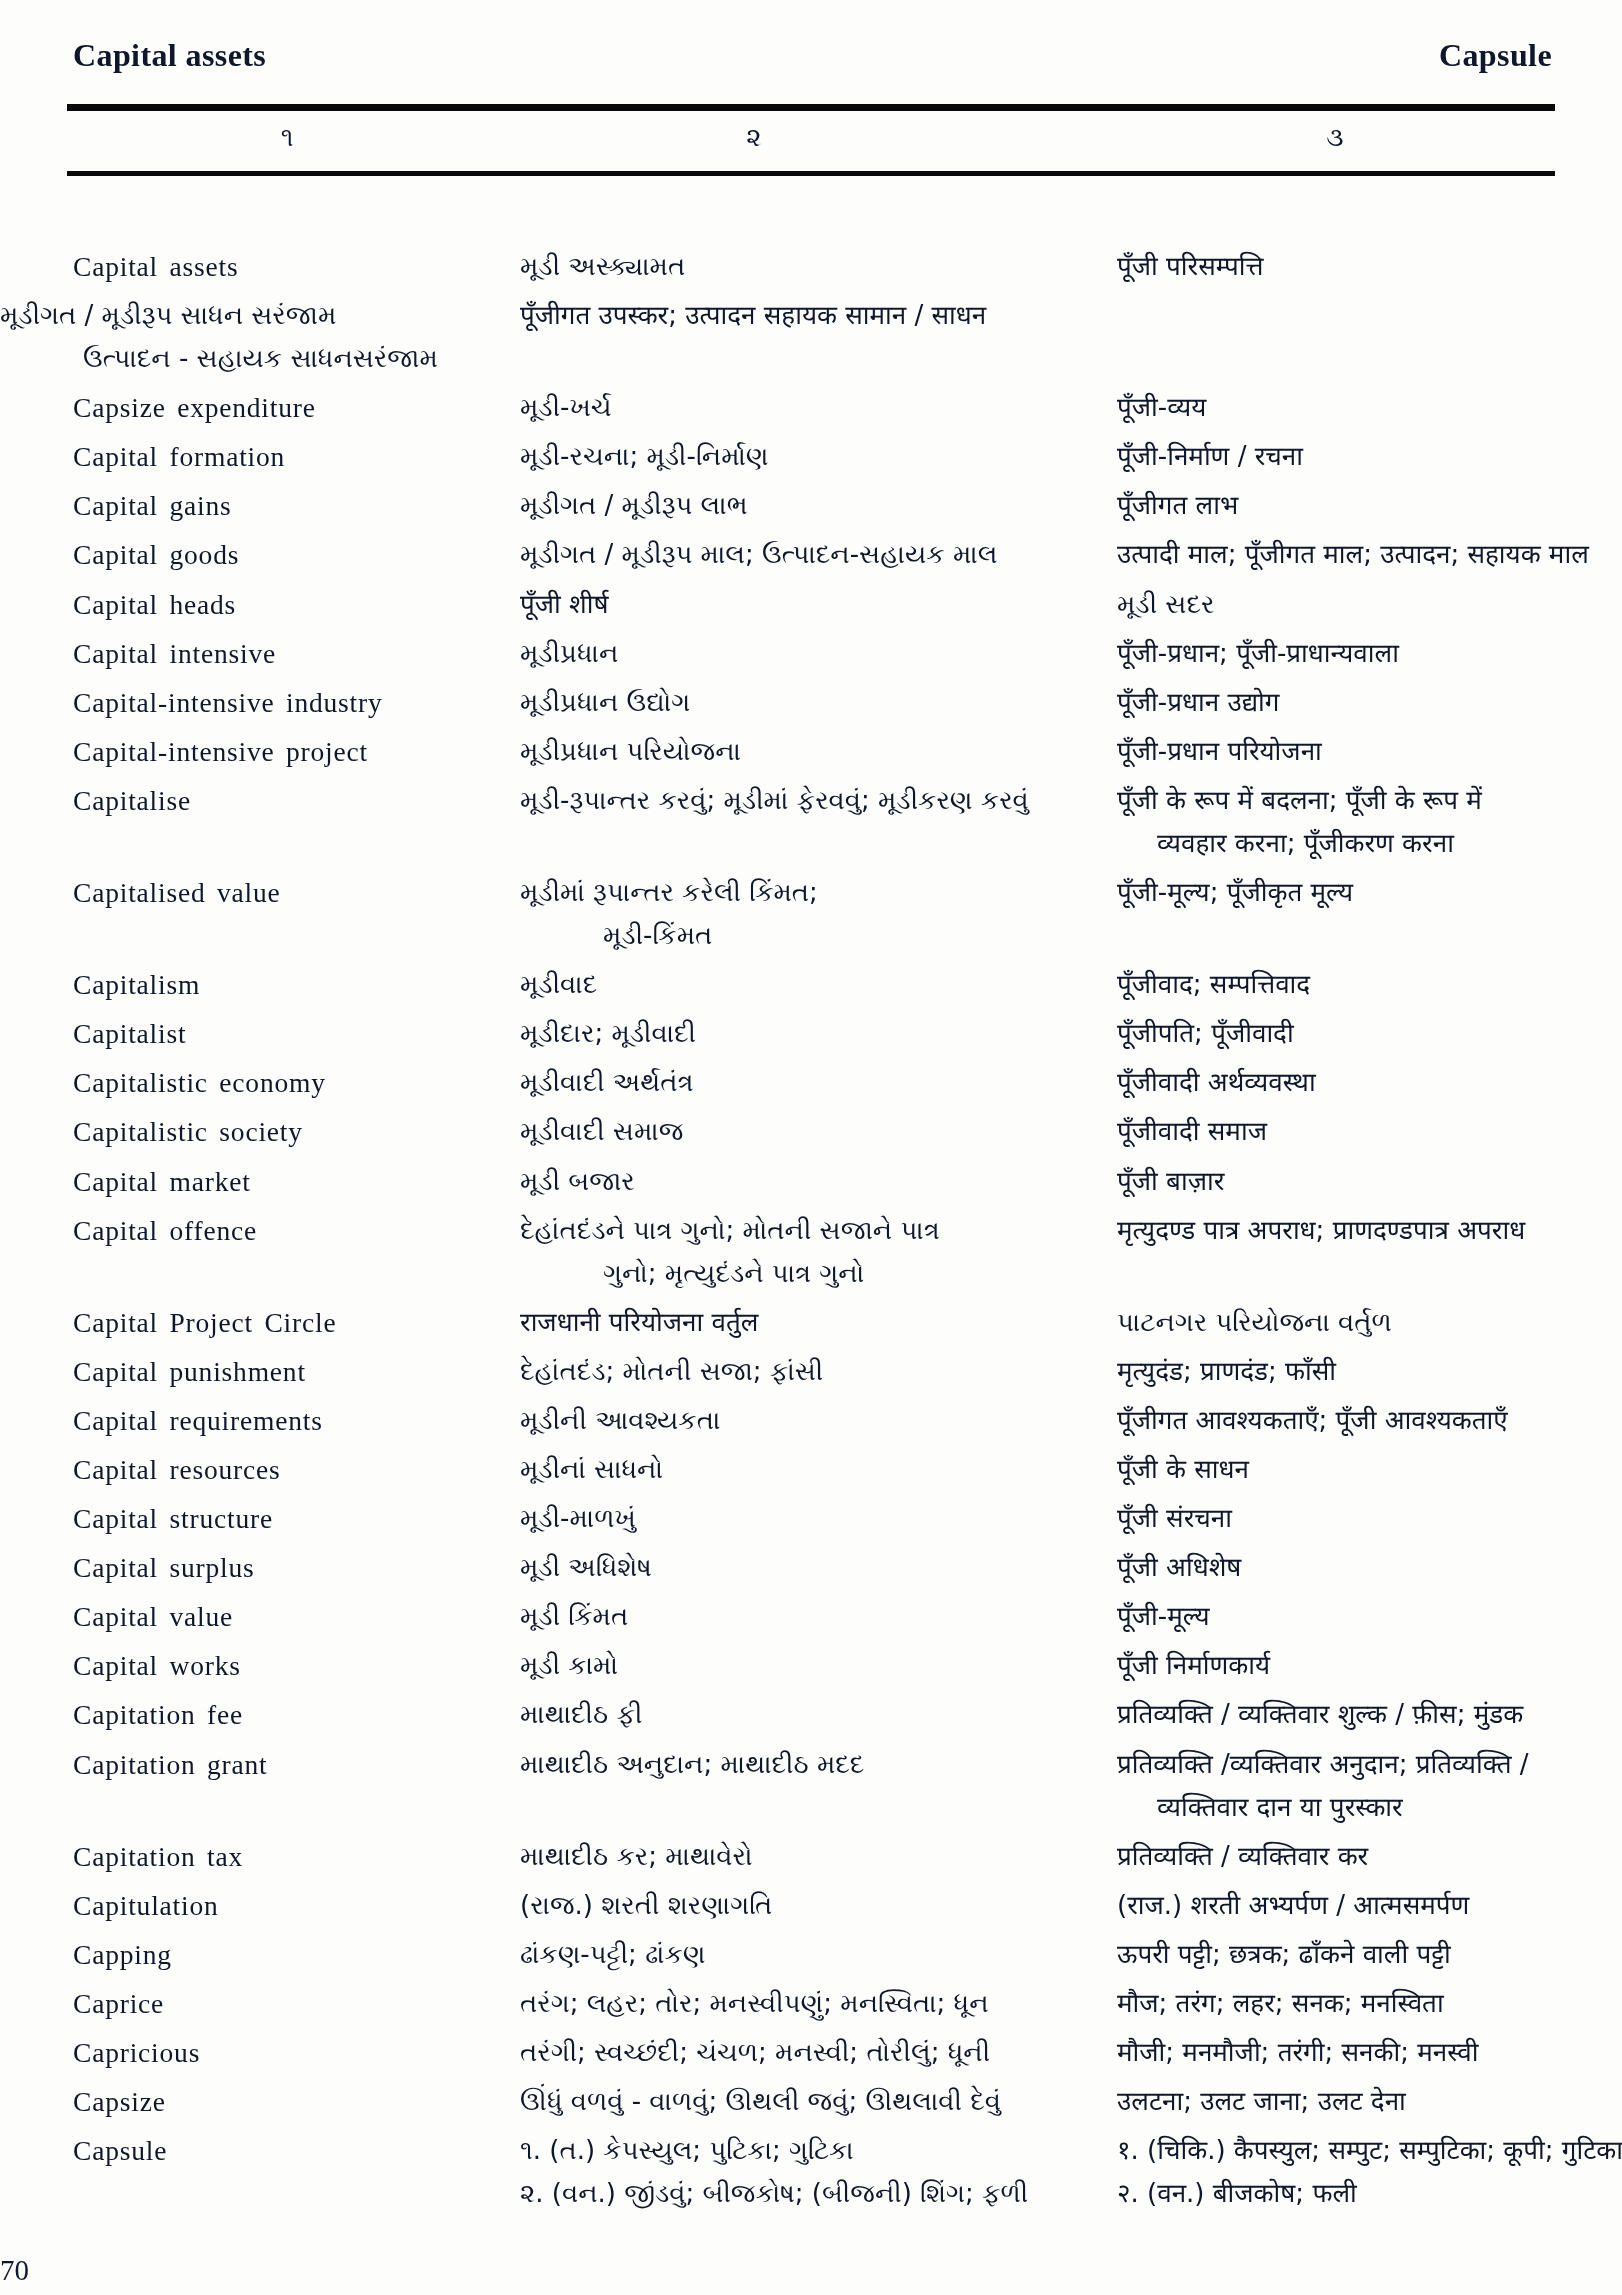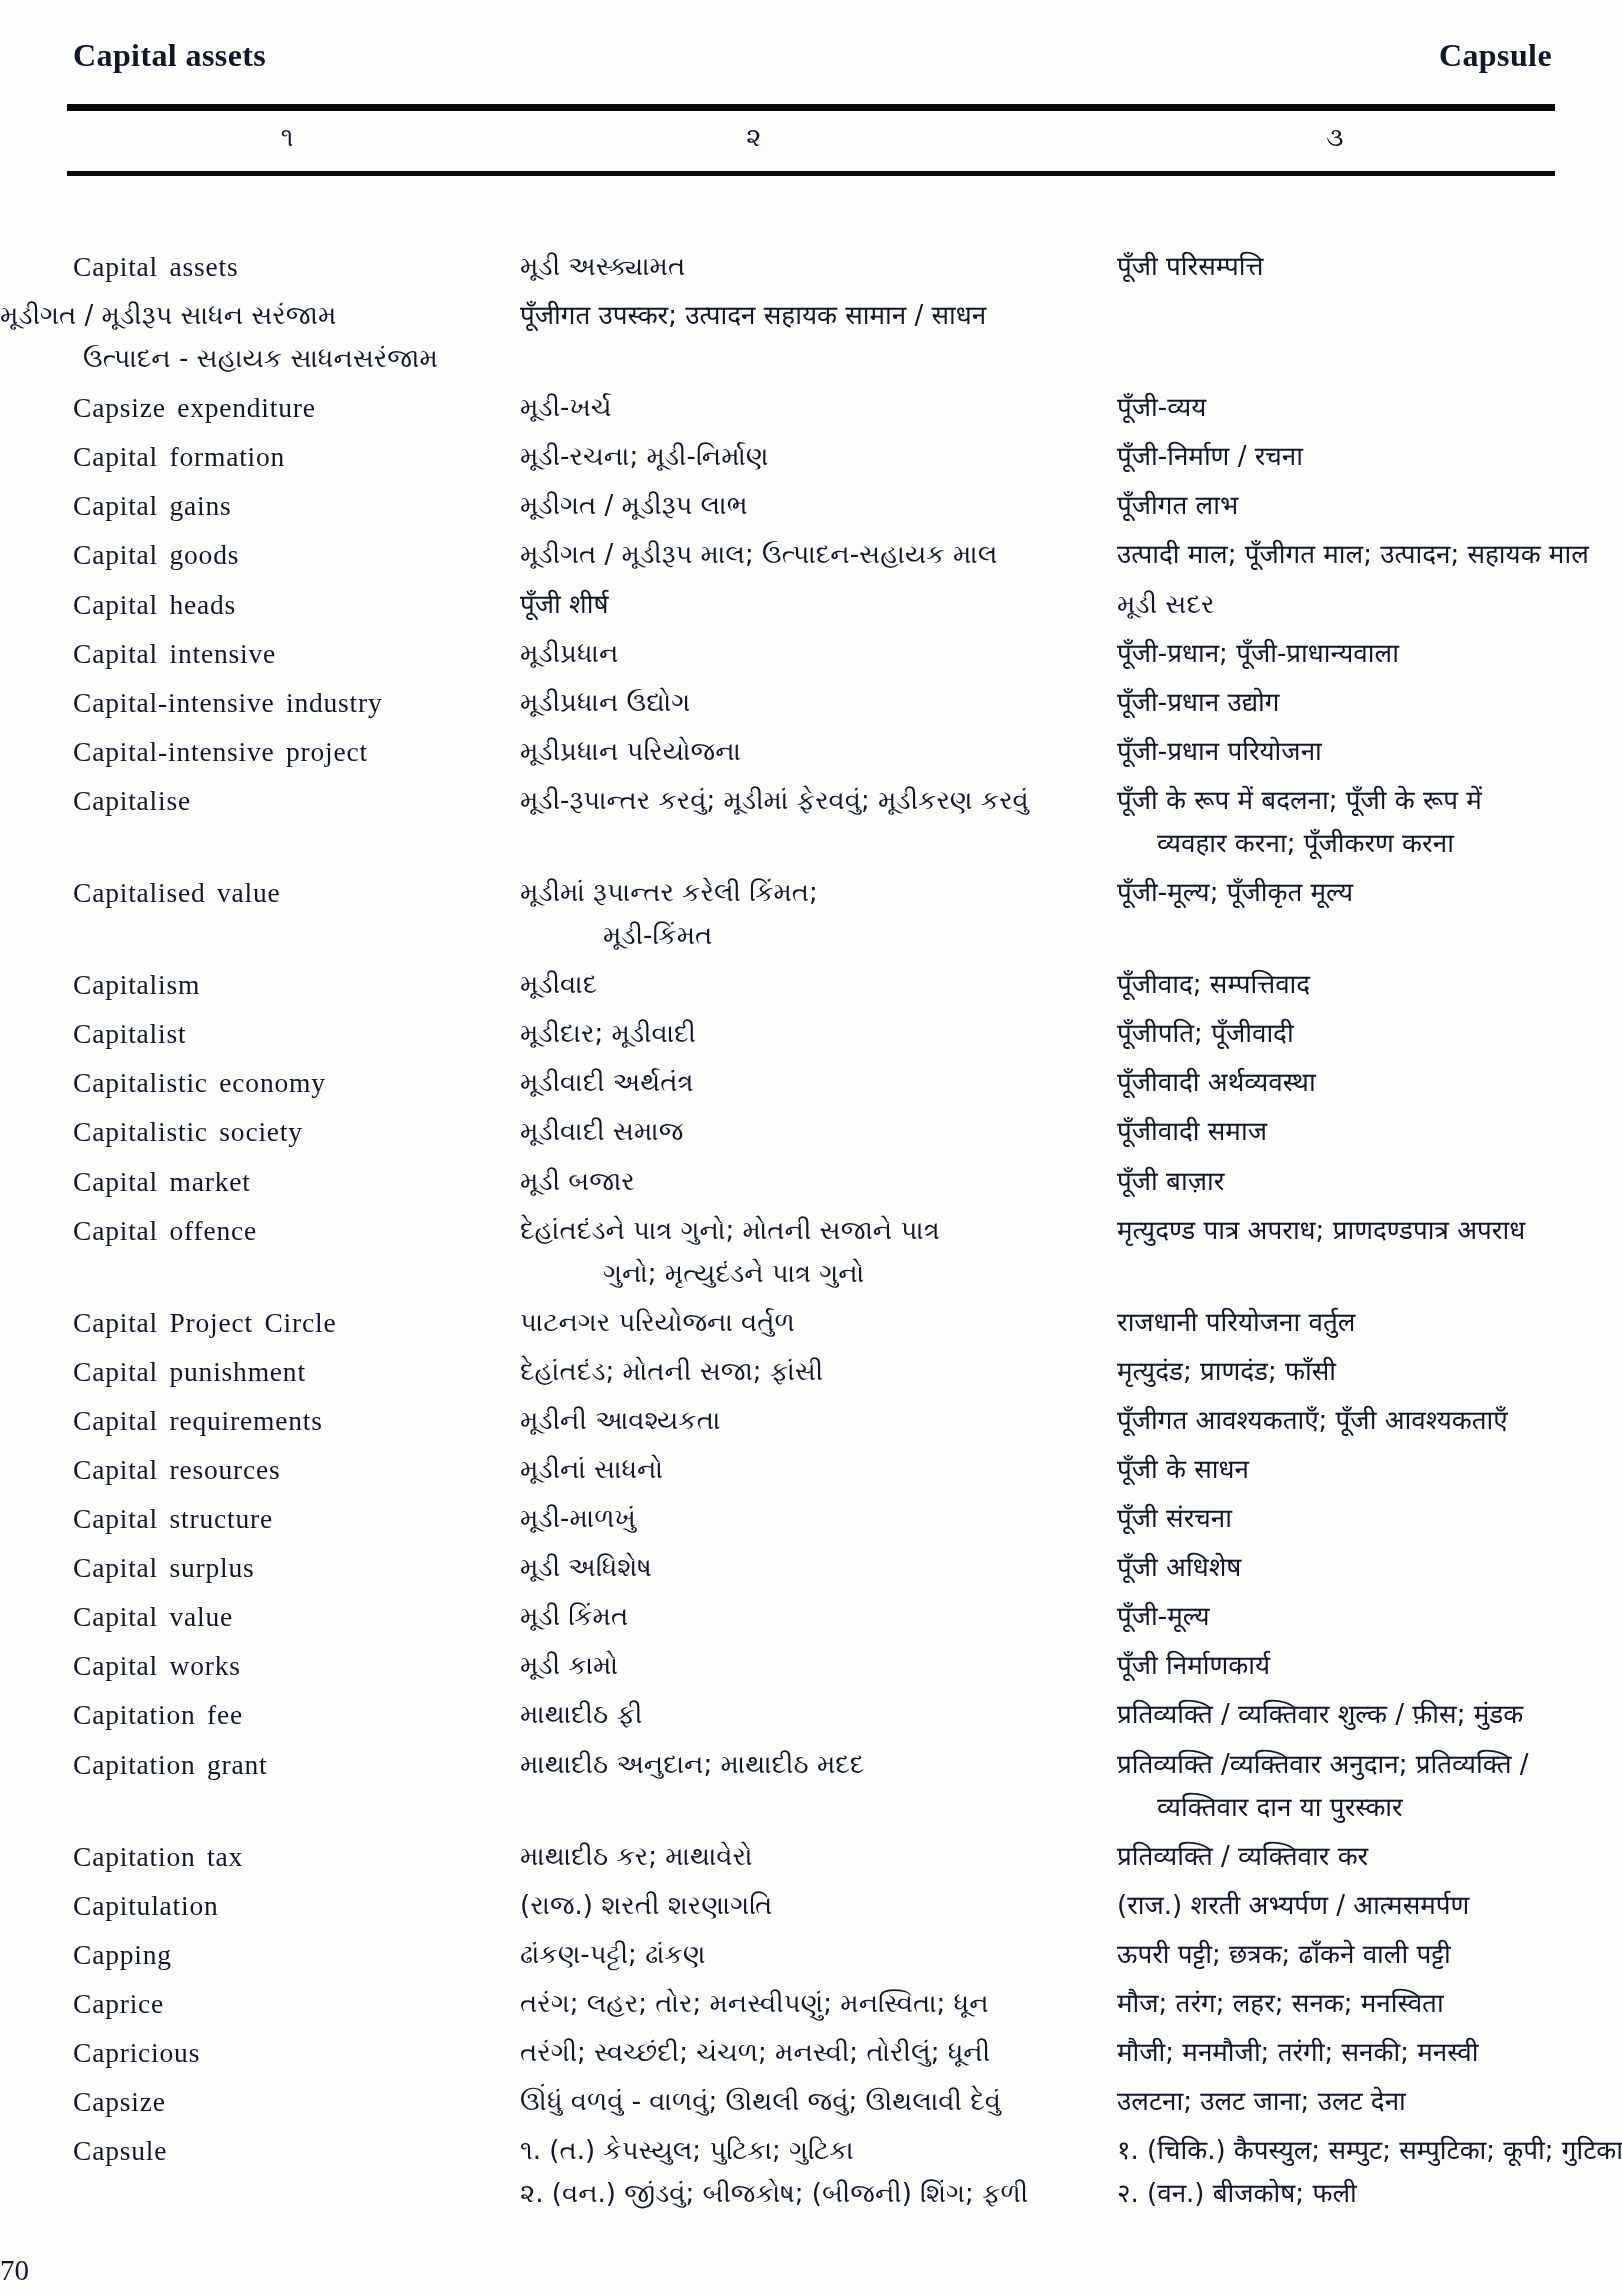--- a/index.html
+++ b/index.html
@@ -319,25 +319,25 @@
       <div class="cell hi">
           <div class="line">मृत्युदण्ड पात्र अपराध; प्राणदण्डपात्र अपराध</div>
         </div>
     </div>
 
 
     <div class="row">
       <div class="cell en">
           <div class="line">Capital Project Circle</div>
         </div>
+      <div class="cell hi">
+          <div class="line">राजधानी परियोजना वर्तुल</div>
+        </div>
       <div class="cell gu">
           <div class="line">પાટનગર પરિયોજના વર્તુળ</div>
-        </div>
-      <div class="cell hi">
-          <div class="line">राजधानी परियोजना वर्तुल</div>
         </div>
     </div>
 
     <div class="row">
       <div class="cell en">
           <div class="line">Capital punishment</div>
         </div>
       <div class="cell gu">
           <div class="line">દેહાંતદંડ; મોતની સજા; ફાંસી</div>
         </div>

